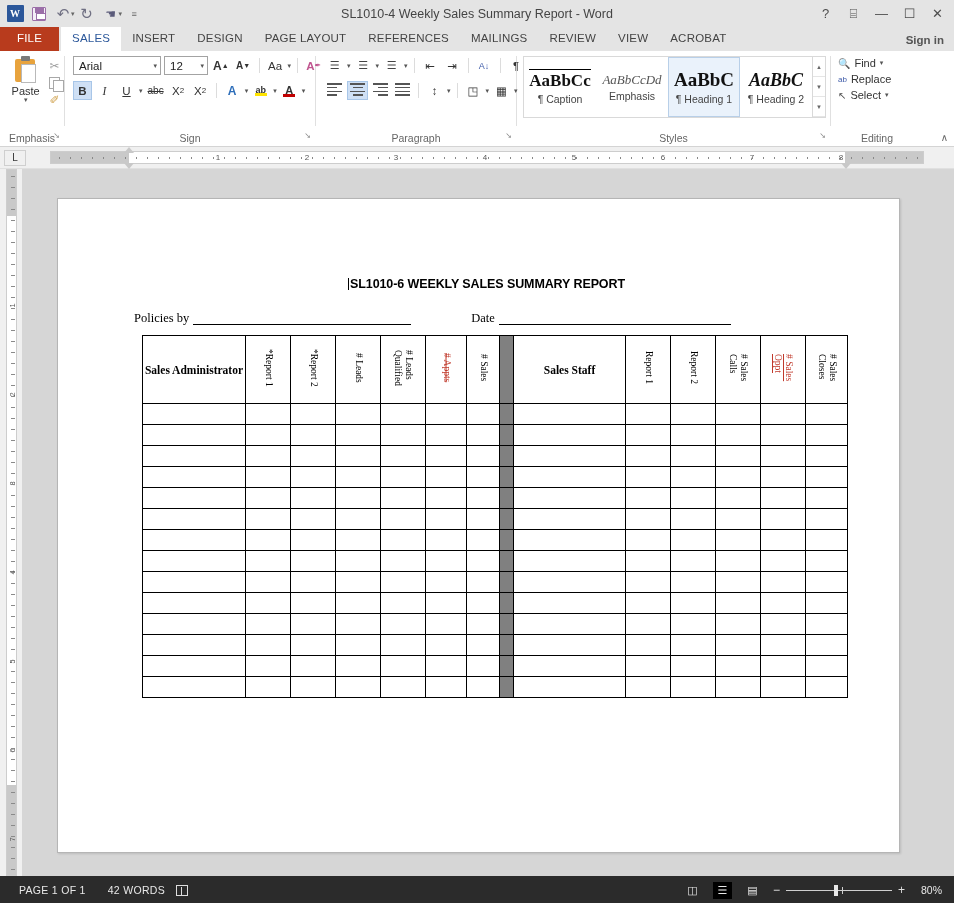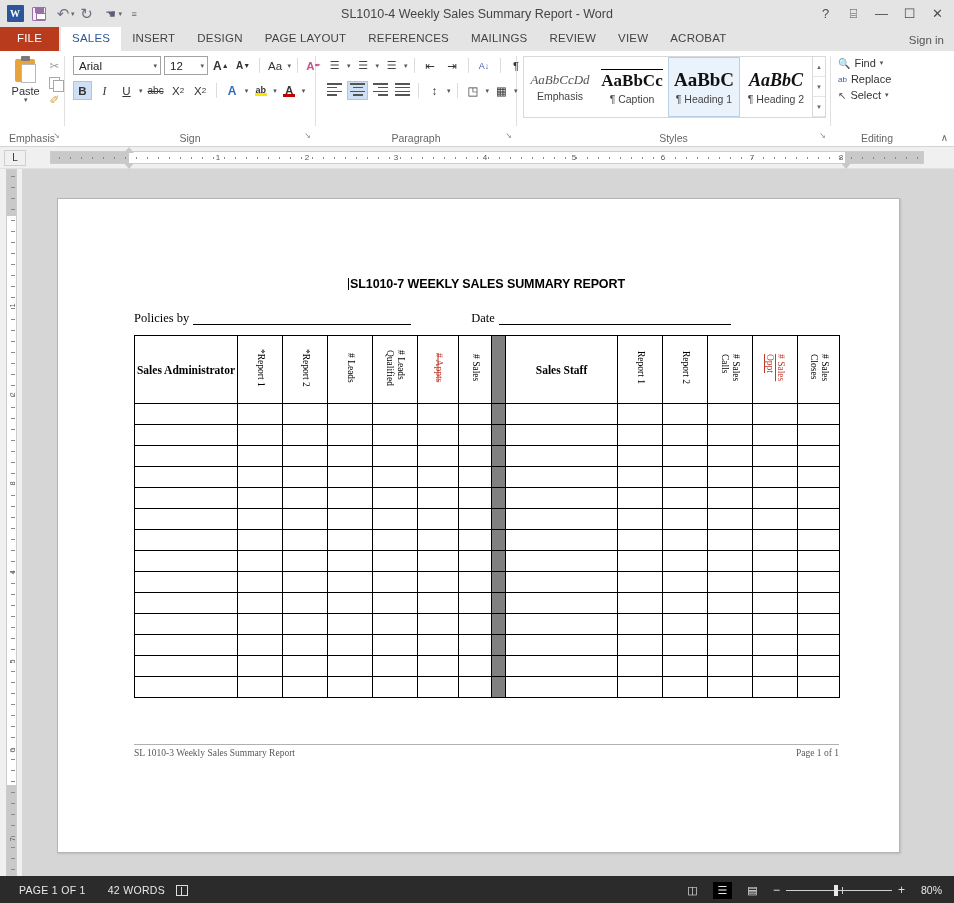--- a/index.html
+++ b/index.html
@@ -54,21 +54,21 @@
   }
   .tab {
     font-size: 11.5px; color:#444; letter-spacing:.2px;
     padding: 4px 11px 5px 11px; height:24px; line-height:15px;
   }
   .tab.file {
     background:#b83b1d; color:#fff; font-weight:normal;
     padding: 4px 17px 5px 17px; margin-right:2px;
   }
   .tab.active { background:#fff; color:#2b579a; }
-  #signin { margin-left:auto; font-size:11.5px; color:#555; padding:4px 10px 5px 0; }
+  #signin { margin-left:auto; font-size:11.5px; color:#555; padding:4px 10px 5px 0;font-weight:bold; }
 
   
   #ribbon {
     height: 96px; background:#fff; position:relative;
     border-bottom: 1px solid #d4d4d4;
     display:flex; align-items:stretch; font-size:11px; color:#333;
   }
   .rgroup { position:relative; display:flex; flex-direction:column; }
   .rgroup .rbody { flex:1; display:flex; align-items:flex-start; padding-top:5px; }
   .rgroup .rlabel {
@@ -203,20 +203,21 @@
     display:flex; margin-top:20px; font-size:12.5px; color:#000;
     font-family:"Liberation Serif", serif;
   }
   .fill-lbl { white-space:nowrap; }
   .fill-line { border-bottom:1px solid #000; margin-left:4px; height:14px; }
 
   
   #rpt {
     border-collapse:collapse; margin-top:9px; width:705px;
     table-layout:fixed;
+    margin-left:8px;
   }
   #rpt td { border:1px solid #000; padding:0; height:21px; }
   #rpt tr.hdr td { height:68px; vertical-align:middle; text-align:center; }
   .vert {
     writing-mode: vertical-rl;
     display:inline-block;
     font-size:9.5px; font-family:"Liberation Serif", serif;
     color:#000; line-height:11px; white-space:pre-line; text-align:left;
   }
   .wide-lbl {
@@ -466,26 +467,26 @@
       <span>Paragraph</span>
       <span class="dlg">↘</span>
     </div>
   </div>
   <div class="rsep"></div>
 
   <div class="rgroup" id="g-styles">
     <div class="rbody">
       <div class="style-gallery">
         <div class="stile">
+          <span class="samp" style="font-weight:bold;border-top:1.5px solid #000;padding-top:1px;">AaBbCc</span>
+          <span class="nm">¶ Caption</span>
+        </div>
+        <div class="stile">
           <span class="samp" style="font-style:italic;font-size:13px;color:#555;">AaBbCcDd</span>
           <span class="nm">Emphasis</span>
-        </div>
-        <div class="stile">
-          <span class="samp" style="font-weight:bold;border-top:1.5px solid #000;padding-top:1px;">AaBbCc</span>
-          <span class="nm">¶ Caption</span>
         </div>
         <div class="stile sel">
           <span class="samp" style="font-weight:bold;font-size:19px;">AaBbC</span>
           <span class="nm">¶ Heading 1</span>
         </div>
         <div class="stile">
           <span class="samp" style="font-style:italic;font-weight:bold;font-size:18px;">AaBbC</span>
           <span class="nm">¶ Heading 2</span>
         </div>
         <div class="gal-scroll">
@@ -703,21 +704,21 @@
         <span class="rv-tick" style="top: 688px;"></span>
         <span class="rv-tick" style="top: 699px;"></span>
       </div>
   </div>
   <div id="docscroll">
 
     <div id="page">
       <div id="pagebody">
 
 
-        <div class="doc-title"><span class="caret-bar"></span><span>SL1010-7 WEEKLY SALES SUMMARY REPORT</span></div>
+        <div class="doc-title"><span class="caret-bar"></span><span>SL1010-6 WEEKLY SALES SUMMARY REPORT</span></div>
 
         <div class="fill-row">
           <span class="fill-lbl">Policies by</span>
           <span class="fill-line" style="width:218px;"></span>
           <span class="fill-lbl" style="margin-left:60px;">Date</span>
           <span class="fill-line" style="width:232px;"></span>
         </div>
 
         <table id="rpt">
           <colgroup>
@@ -985,24 +986,20 @@
                 <td></td>
                 <td></td>
                 <td></td>
                 <td></td>
                 <td></td>
               </tr>
             </tbody>
         </table>
 
 
-        <div class="foot-row">
-          <span>SL 1010-3 Weekly Sales Summary Report</span>
-          <span>Page 1 of 1</span>
-        </div>
 
       </div>
     </div>
 
   </div>
 </div>
 
 <div id="statusbar">
   <span class="sb-item">PAGE 1 OF 1</span>
   <span class="sb-item">42 WORDS</span>

